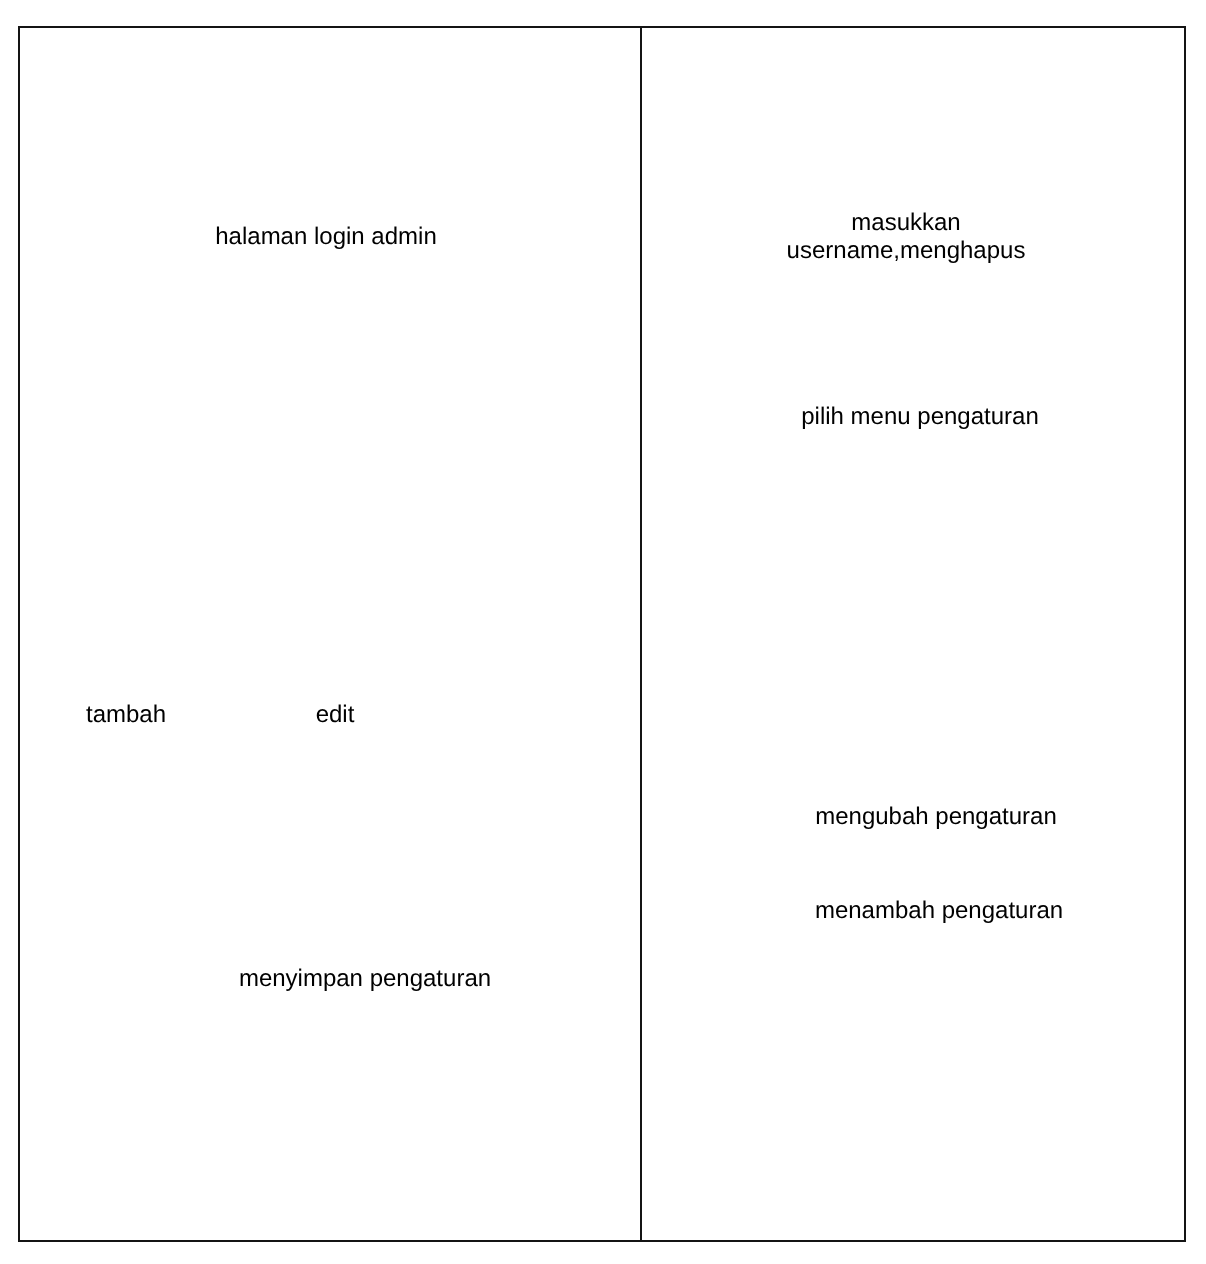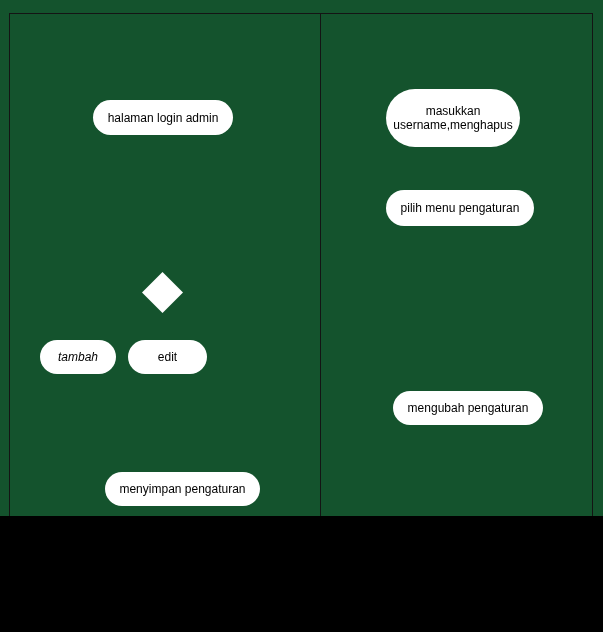--- a/index.html
+++ b/index.html
@@ -4,22 +4,22 @@
 <title>Activity Diagram</title>
 <style>
   html, body {
     margin: 0;
     padding: 0;
     background: #000000;
   }
   #canvas {
     position: relative;
     width: 603px;
-    height: 516px;
-    background: #14532d;
+    height: 632px;
+    background: #ffffff;
     overflow: hidden;
     font-family: "Liberation Sans", sans-serif;
   }
 
   
   .lane {
     position: absolute;
     border: 1px solid #141414;
     background: transparent;
     box-sizing: border-box;
@@ -66,31 +66,32 @@
 <div id="canvas">
 
   <div id="lane-left" class="lane"></div>
   <div id="lane-right" class="lane"></div>
 
   <div class="node" style="left:93px; top:100px; width:140px; height:35px;">halaman login admin</div>
 
 
   <div class="diamond" style="left:148px; top:278px; width:29px; height:29px;"></div>
 
-  <div class="node" style="left:40px; top:340px; width:76px; height:34px;font-style:italic;">tambah</div>
+  <div class="node" style="left:25px; top:340px; width:76px; height:34px;">tambah</div>
 
   <div class="node" style="left:128px; top:340px; width:79px; height:34px;">edit</div>
 
 
   <div class="node" style="left:105px; top:472px; width:155px; height:34px;">menyimpan pengaturan</div>
 
   <div class="end-node" style="left:170px; top:561px; width:22px; height:22px;"></div>
 
   <div class="node" style="left:386px; top:89px; width:134px; height:58px;">masukkan
 username,menghapus</div>
 
   <div class="node" style="left:386px; top:190px; width:148px; height:36px;">pilih menu pengaturan</div>
 
 
   <div class="node" style="left:393px; top:391px; width:150px; height:34px;">mengubah pengaturan</div>
 
+  <div class="node" style="left:385px; top:438px; width:169px; height:34px;">menambah pengaturan</div>
 
 </div>
 
 </body></html>

